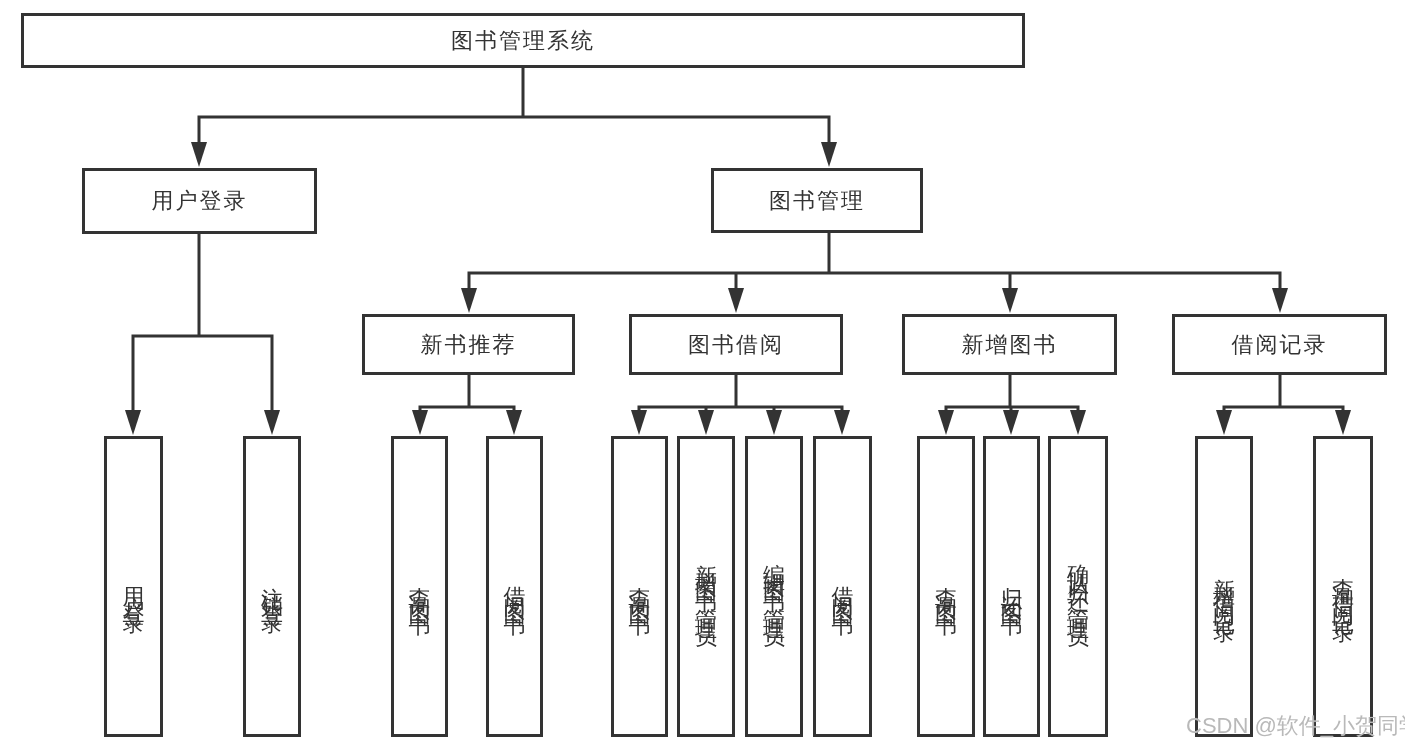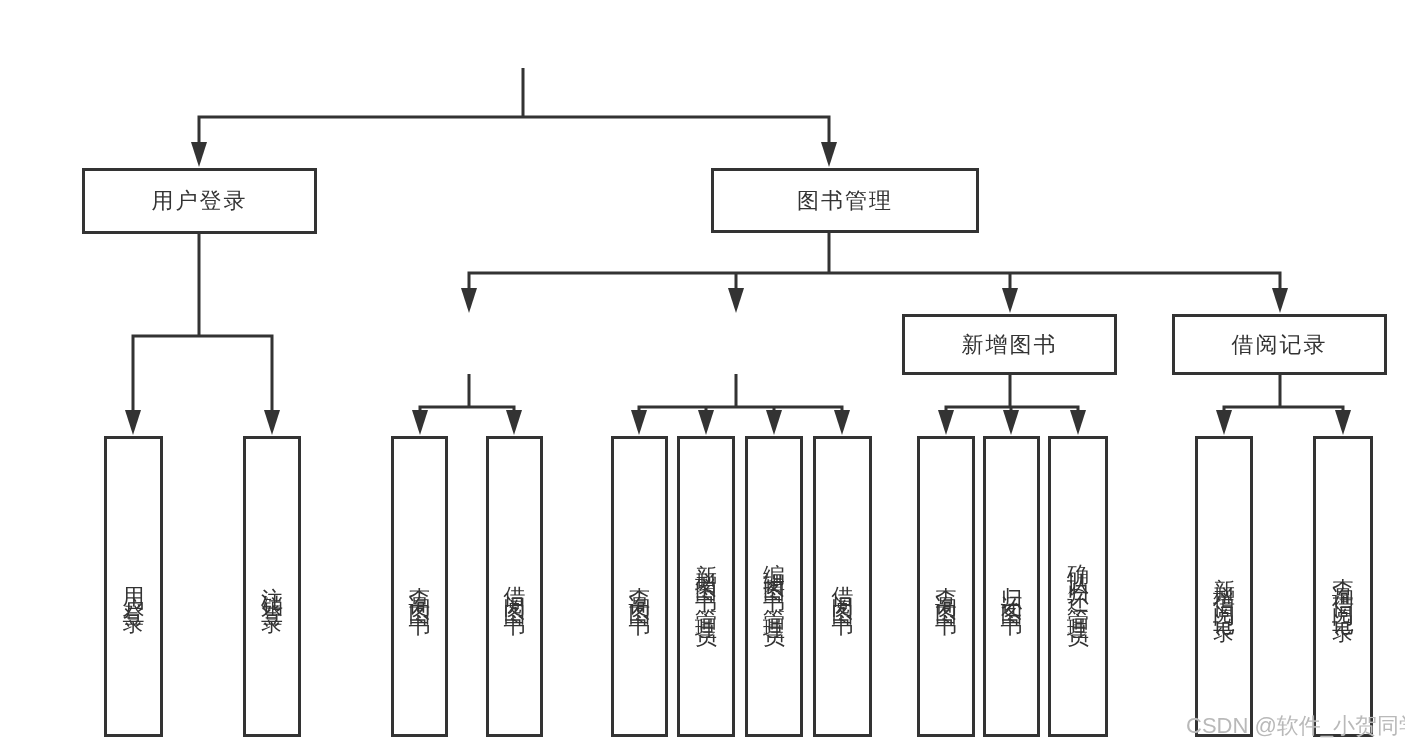--- a/index.html
+++ b/index.html
@@ -82,28 +82,37 @@
       <polygon points="766,410 782,410 774,435"></polygon>
       <polygon points="834,410 850,410 842,435"></polygon>
       <polygon points="938,410 954,410 946,435"></polygon>
       <polygon points="1003,410 1019,410 1011,435"></polygon>
       <polygon points="1070,410 1086,410 1078,435"></polygon>
       <polygon points="1216,410 1232,410 1224,435"></polygon>
       <polygon points="1335,410 1351,410 1343,435"></polygon>
     </g>
   </svg>
 
+  <div class="node h" style="left:21px; top:13px; width:1004px; height:55px;">
+    <span>图书管理系统</span>
+  </div>
 
   <div class="node h" style="left:82px; top:168px; width:235px; height:66px;">
     <span>用户登录</span>
   </div>
-  <div class="node h" style="left:711px; top:168px; width:268px; height:65px;">
+  <div class="node h" style="left:711px; top:168px; width:212px; height:65px;">
     <span>图书管理</span>
   </div>
 
+  <div class="node h" style="left:362px; top:314px; width:213px; height:61px;">
+    <span>新书推荐</span>
+  </div>
+  <div class="node h" style="left:629px; top:314px; width:214px; height:61px;">
+    <span>图书借阅</span>
+  </div>
   <div class="node h" style="left:902px; top:314px; width:215px; height:61px;">
     <span>新增图书</span>
   </div>
   <div class="node h" style="left:1172px; top:314px; width:215px; height:61px;">
     <span>借阅记录</span>
   </div>
 
   <div class="node v" style="left:104px; top:436px; width:59px; height:301px;">
     <span>用户登录</span>
   </div>

